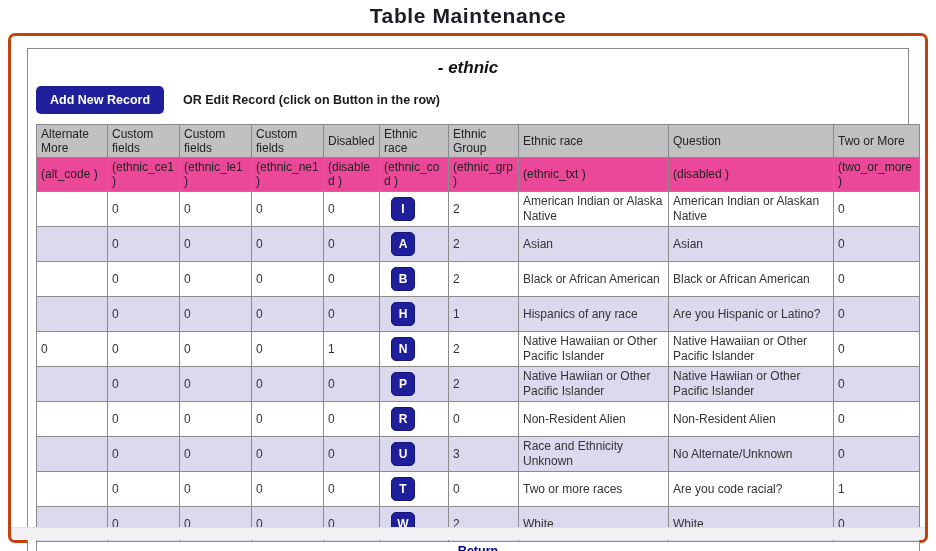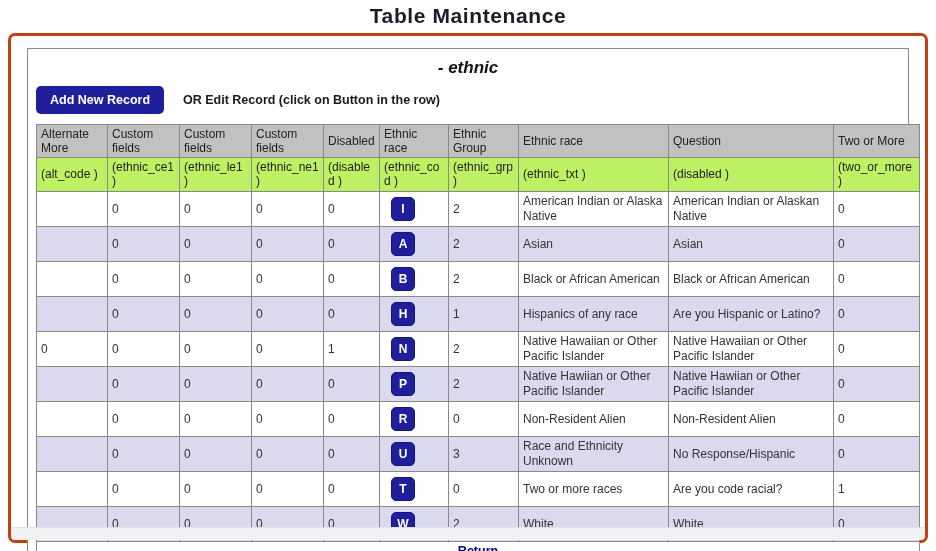--- a/index.html
+++ b/index.html
@@ -94,21 +94,21 @@
   table.maint th, table.maint td{
     border:1px solid var(--table-border);
     padding:2px 4px;
     vertical-align:middle;
     text-align:left;
     word-wrap:break-word;
     line-height:1.18;
   }
   tr.hdr-labels{background:var(--header-gray);height:30px;}
   tr.hdr-labels th{font-weight:normal;color:#222;}
-  tr.hdr-fields{background:#bef264;height:33px;}
+  tr.hdr-fields{background:#ec4899;height:33px;}
   tr.hdr-fields th{font-weight:normal;color:#222;}
   tr.data-row{background:#ffffff;height:32px;color:#333;}
   tr.data-row.alt{background:var(--row-alt);}
   .code-btn{
     display:block;
     width:24px;height:24px;
     margin:3px 0 3px 7px;
     background:var(--navy);
     color:#fff;
     font-weight:bold;
@@ -300,21 +300,21 @@
             <td></td>
             <td>0</td>
             <td>0</td>
             <td>0</td>
             <td>0</td>
             <td>
               <button class="code-btn">U</button>
             </td>
             <td>3</td>
             <td>Race and Ethnicity Unknown</td>
-            <td>No Response/Hispanic</td>
+            <td>No Alternate/Unknown</td>
             <td>0</td>
           </tr>
           <tr class="data-row">
             <td></td>
             <td>0</td>
             <td>0</td>
             <td>0</td>
             <td>0</td>
             <td>
               <button class="code-btn">T</button>

